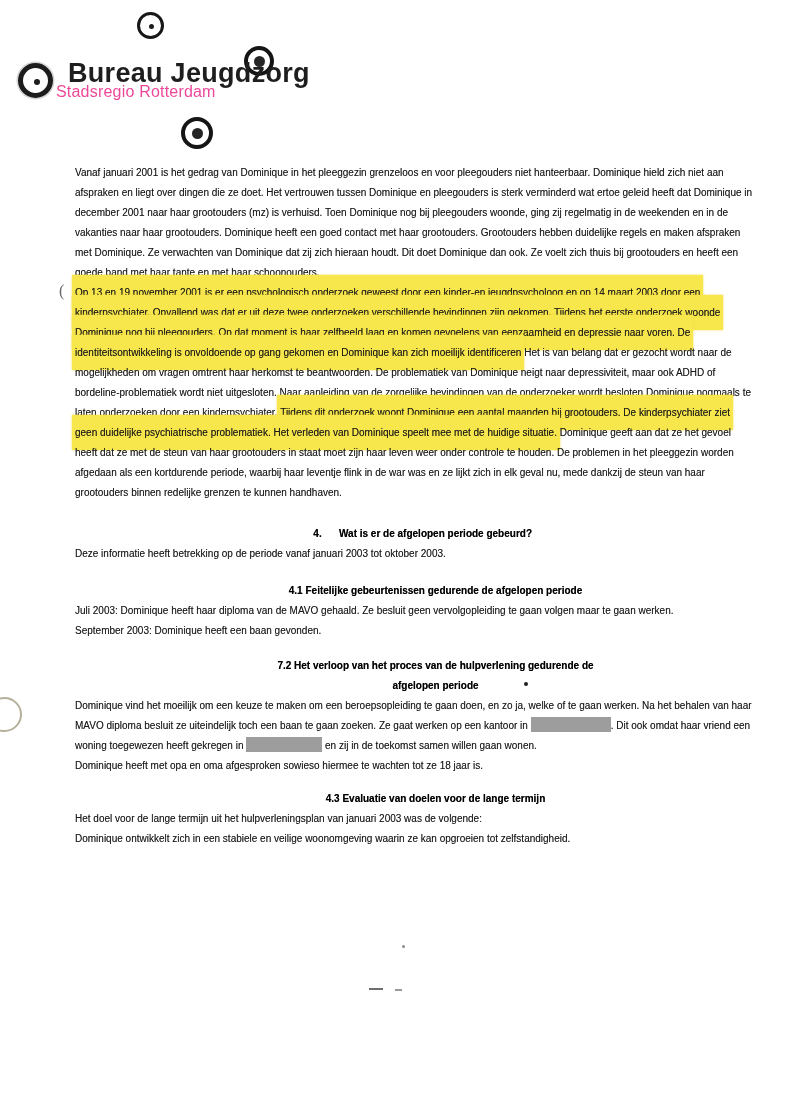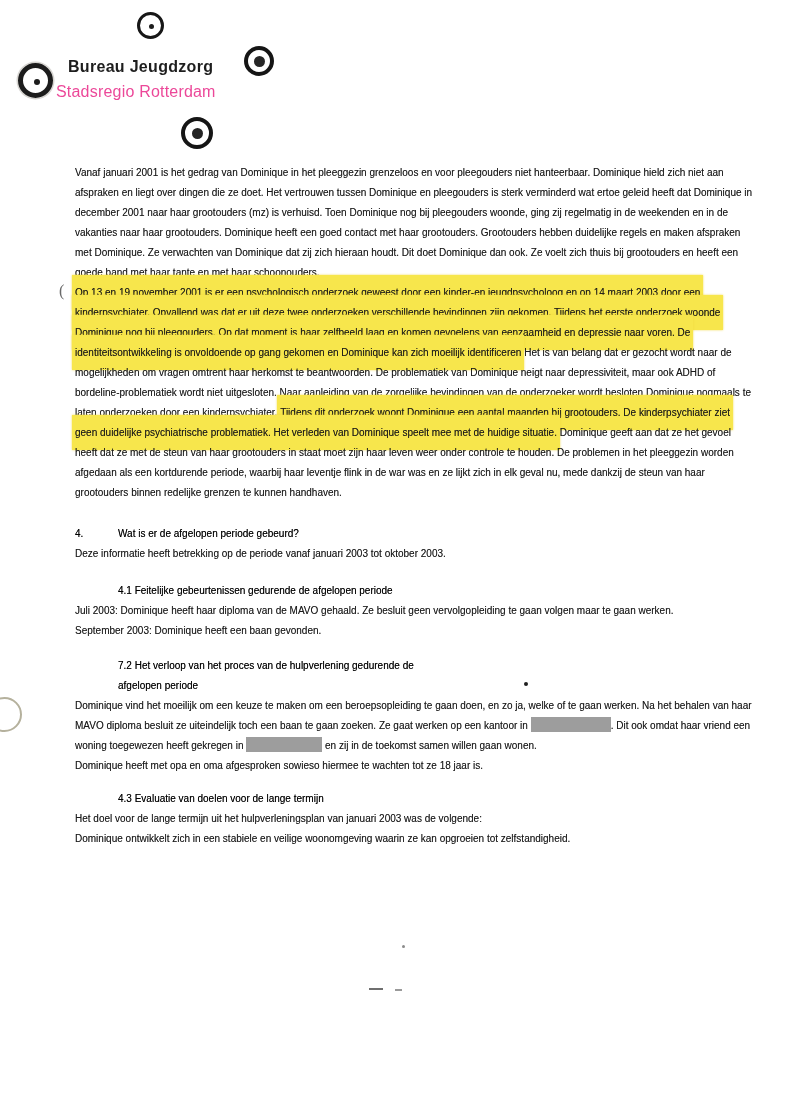--- a/index.html
+++ b/index.html
@@ -6,21 +6,21 @@
   .page {
     position:relative; width:800px; height:1112px; margin:0 auto;
     background:#ffffff; overflow:hidden;
     font-family:"Liberation Sans", sans-serif;
     color:#191919;
   }
 
   
   .org-name {
     position:absolute; left:68px; top:58px;
-    font-size:16px; font-weight:700; letter-spacing:0.3px; color:#1e1e1e;
+    font-size:27px; font-weight:700; letter-spacing:0.3px; color:#1e1e1e;
   }
   .org-sub {
     position:absolute; left:56px; top:83px;
     font-size:16px; font-weight:400; letter-spacing:0.2px; color:#ec4899;
   }
 
   
   .ring { position:absolute; border-radius:50%; box-sizing:border-box; }
   .ring .core { position:absolute; border-radius:50%; background:#1d1d1d; }
   .ring-top    { left:137px; top:12px;  width:27px; height:27px; border:3px solid #171717; }
@@ -42,21 +42,21 @@
   .content p { margin:0; }
   .p-gap  { margin-top:17px !important; }
 
   .hl {
     background:#f7e64c;
     box-decoration-break:clone; -webkit-box-decoration-break:clone;
     padding:12px 3px; margin:0 -3px;
     box-shadow:0 0 2px rgba(240,215,60,0.85);
   }
 
-  .h-bold { font-weight:400; color:#000; text-shadow:0 0 0.5px rgba(0,0,0,0.6); }
+  .h-bold { font-weight:700; color:#000; text-shadow:0 0 0.5px rgba(0,0,0,0.6);text-align:center; }
   .h-sec4 { margin-top:21px !important; }
   .h-sec4 .num { display:inline-block; width:43px; }
   .h-sub  { padding-left:43px; }
   .gap-17 { margin-top:17px !important; }
   .gap-15 { margin-top:15px !important; }
   .gap-13 { margin-top:13px !important; }
 
   .redact {
     display:inline-block; background:#9d9d9d; height:15px; vertical-align:-3px;
   }

